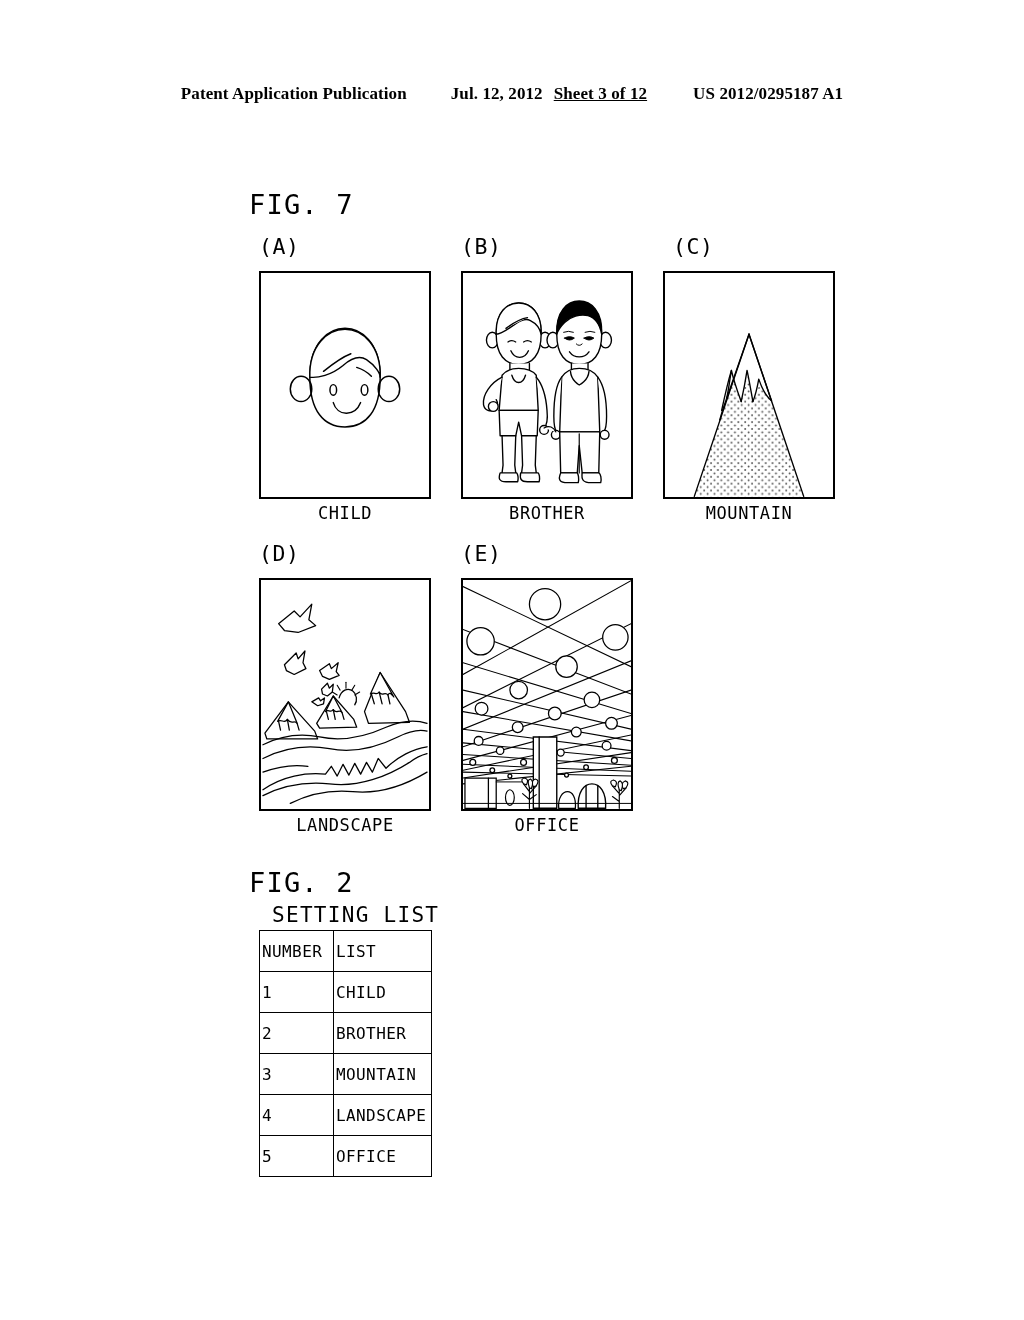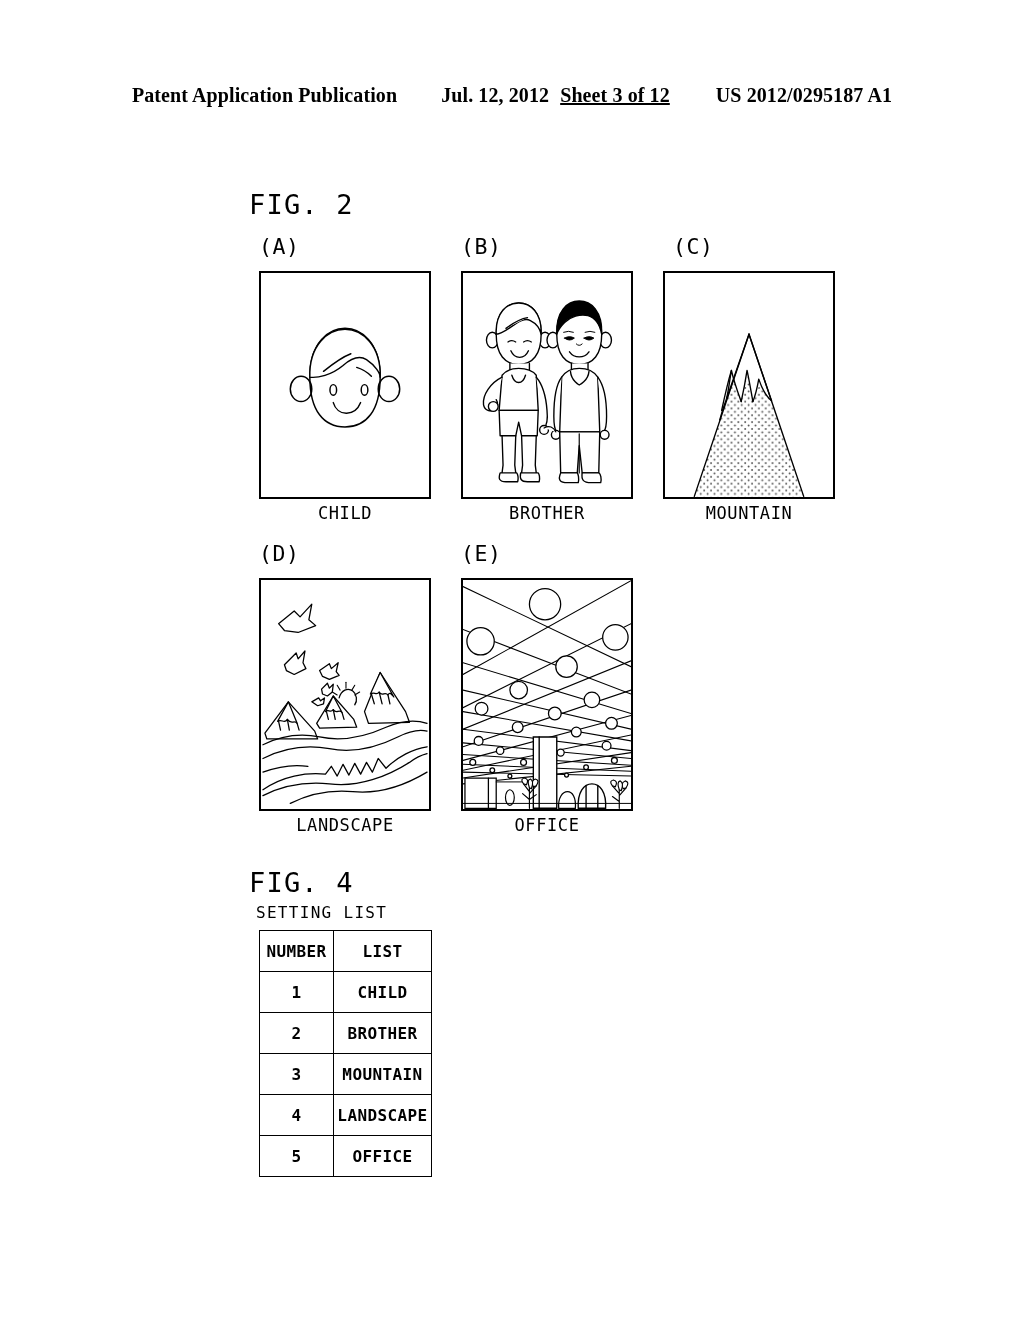--- a/index.html
+++ b/index.html
@@ -20,21 +20,21 @@
   #page-header {
     position: absolute;
     left: 0; right: 0;
     top: 84px;
     height: 30px;
     display: flex;
     justify-content: center;
     align-items: baseline;
     font-family: "Liberation Serif", "DejaVu Serif", serif;
     font-weight: bold;
-    font-size: 20px;
+    font-size: 17px;
     letter-spacing: 0.1px;
     white-space: nowrap;
   }
   #page-header .hdr-pub   { margin-right: 44px; }
   #page-header .hdr-date  { margin-right: 11px; text-align: center; }
   #page-header .hdr-sheet { margin-right: 46px; text-decoration: underline; }
 
   
   .fig-title {
     position: absolute;
@@ -83,59 +83,58 @@
   #label-d { left: 259px; top: 541px; }
   #label-e { left: 461px; top: 541px; }
   #panel-d { left: 259px; top: 578px; width: 172px; height: 233px; }
   #panel-e { left: 461px; top: 578px; width: 172px; height: 233px; }
   #caption-d { left: 259px; top: 815px; width: 172px; }
   #caption-e { left: 461px; top: 815px; width: 172px; }
 
   
   #setting-list-title {
     position: absolute;
-    left: 256px;
+    left: 272px;
     top: 903px;
-    font-size: 16px;
+    font-size: 21px;
     letter-spacing: 1.3px;
     white-space: nowrap;
   }
   #setting-table {
     position: absolute;
     left: 259px;
     top: 930px;
     width: 162px;
     border-collapse: collapse;
     table-layout: fixed;
   }
   #setting-table td {
     border: 1.8px solid #000;
     height: 40px;
-    text-align: center;
+    text-align: left;
     vertical-align: middle;
     font-size: 16px;
     letter-spacing: 0.4px;
     padding: 0 2px;
     white-space: nowrap;
-    font-weight: bold;
   }
   #setting-table td.col-number { width: 69px; }
   #setting-table td.col-name   { width: 93px; }
 </style>
 </head>
 <body>
 
 <div id="page-header">
   <span class="hdr-pub">Patent Application Publication</span>
   <span class="hdr-date">Jul. 12, 2012</span>
   <span class="hdr-sheet">Sheet 3 of 12</span>
   <span class="hdr-doc">US 2012/0295187 A1</span>
 </div>
 
-<div class="fig-title" id="fig3-title">FIG. 2</div>
+<div class="fig-title" id="fig3-title">FIG. 7</div>
 
 <div class="panel-label" id="label-a">(A)</div>
 <div class="panel-frame" id="panel-a">
   <svg viewBox="0 0 172 228" xmlns="http://www.w3.org/2000/svg">
     <g fill="none" stroke="#000" stroke-width="1.5" stroke-linecap="round" stroke-linejoin="round">
 
       <ellipse cx="41" cy="118" rx="11" ry="13"></ellipse>
       <ellipse cx="131" cy="118" rx="11" ry="13"></ellipse>
 
       <path d="M 50 106 C 50 70 70 56 86 56 C 102 56 122 70 122 106
@@ -405,21 +404,21 @@
         <path d="M 167 212 q 4 -6 -1 -7 q -5 2 -2 8 Z"></path>
         <path d="M 160 214 q -3 -8 1 -9 q 4 2 1 10 Z"></path>
       </g>
 
       <path d="M 0 228 L 172 228" stroke-width="1"></path>
     </g>
   </svg>
 </div>
 <div class="panel-caption" id="caption-e">OFFICE</div>
 
-<div class="fig-title" id="fig4-title">FIG. 4</div>
+<div class="fig-title" id="fig4-title">FIG. 2</div>
 <div id="setting-list-title">SETTING LIST</div>
 
 <table id="setting-table">
   <tbody>
     <tr>
       <td class="col-number">NUMBER</td>
       <td class="col-name">LIST</td>
     </tr>
     <tr>
       <td class="col-number">1</td>

